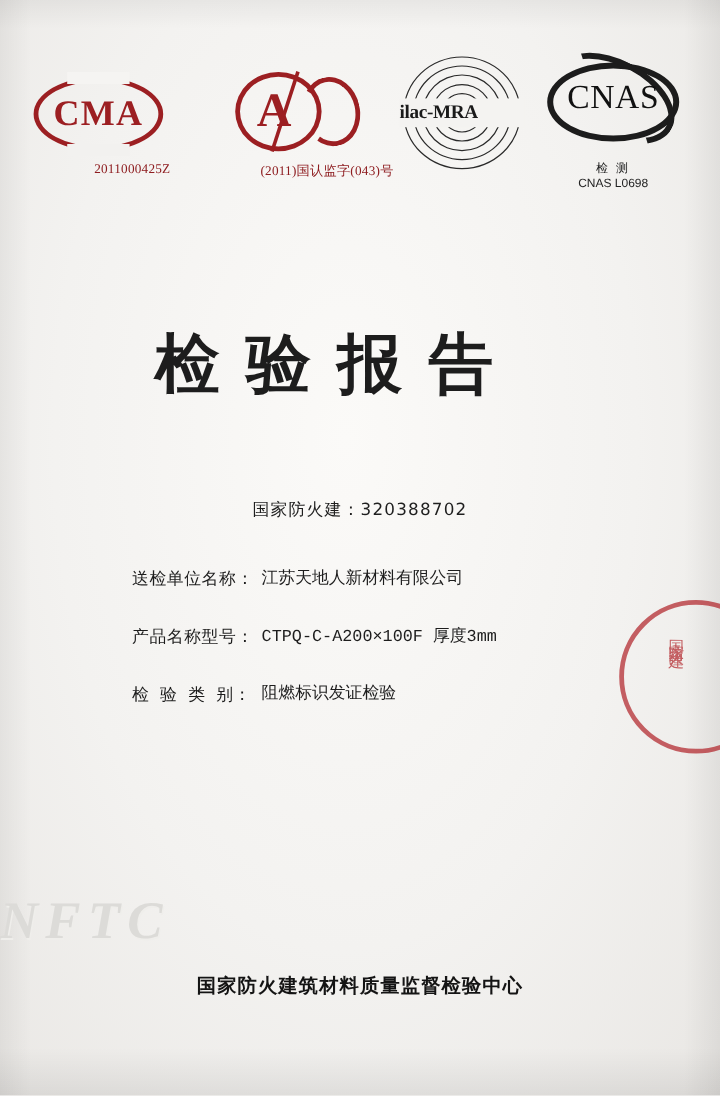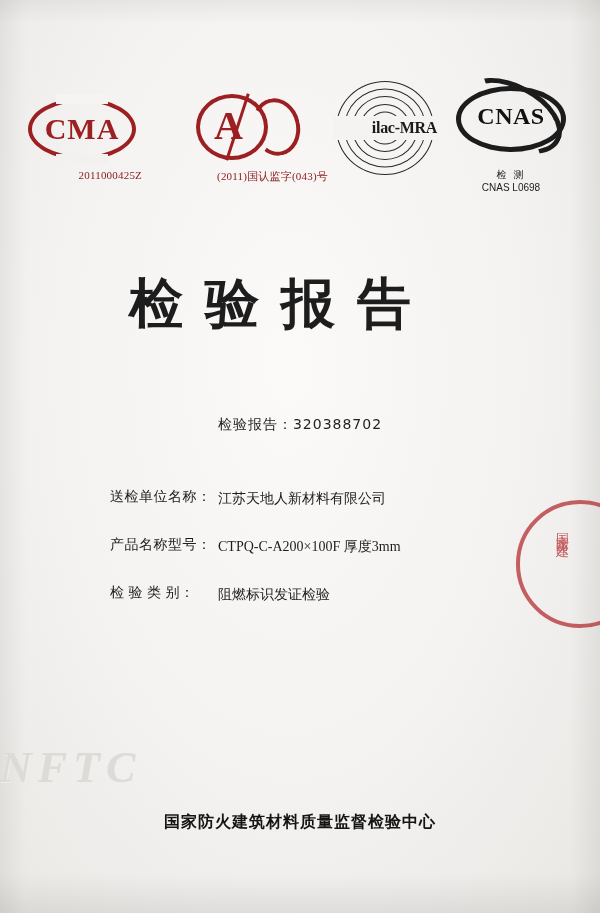--- a/index.html
+++ b/index.html
@@ -31,21 +31,21 @@
       linear-gradient(90deg, rgba(0,0,0,0.05) 0px, rgba(0,0,0,0) 26px),
       linear-gradient(270deg, rgba(0,0,0,0.06) 0px, rgba(0,0,0,0) 30px),
       linear-gradient(180deg, rgba(0,0,0,0.05) 0px, rgba(0,0,0,0) 24px),
       linear-gradient(0deg, rgba(0,0,0,0.07) 0px, rgba(0,0,0,0) 40px);
     pointer-events: none;
   }
 
   
   .logo-row {
     position: absolute;
-    top: 80px;
+    top: 46px;
     left: 0;
     width: 600px;
     height: 125px;
   }
   .logo {
     position: absolute;
     text-align: center;
   }
 
   
@@ -164,21 +164,21 @@
   }
   .ilac-mark .band {
     position: absolute;
     left: 0;
     top: 36px;
     width: 104px;
     height: 24px;
     background: #f4f3f1;
     display: flex;
     align-items: center;
-    justify-content: flex-end;
+    justify-content: flex-start;
   }
   .ilac-mark .band span {
     font-family: "Liberation Serif", serif;
     font-weight: bold;
     font-size: 16px;
     color: #1a1a1a;
     letter-spacing: -0.3px;
   }
 
   
@@ -209,22 +209,22 @@
     box-sizing: border-box;
   }
   .cnas-mark .label {
     position: absolute;
     inset: 0;
     display: flex;
     align-items: center;
     justify-content: center;
     padding-bottom: 16px;
     font-family: "Liberation Serif", serif;
-    font-weight: bold;
-    font-size: 24px;
+    font-weight: normal;
+    font-size: 28px;
     color: #111;
     letter-spacing: 0.5px;
   }
   .cnas-caption {
     margin-top: 2px;
     font-family: "Liberation Sans", sans-serif;
     font-size: 10px;
     color: #222;
     line-height: 13px;
     white-space: nowrap;
@@ -259,26 +259,25 @@
     font-family: "DejaVu Sans", sans-serif;
   }
   .fields {
     position: absolute;
     top: 472px;
     left: 110px;
     width: 420px;
   }
   .field-row {
     display: flex;
-    align-items: flex-start;
+    align-items: center;
     margin-bottom: 26px;
-    font-family: Liberation Serif, serif;
+    font-family: Liberation Mono, monospace;
     font-size: 14px;
     color: #1d1d1d;
-    margin-top: 16px;
   }
   .field-label {
     width: 108px;
     flex: 0 0 108px;
     letter-spacing: 0.5px;
     white-space: nowrap;
   }
   .field-value {
     flex: 1;
     line-height: 22px;
@@ -391,21 +390,21 @@
         <div class="cn">检 测</div>
         <div>CNAS L0698</div>
       </div>
     </div>
 
   </div>
 
   <div class="doc-title">检验报告</div>
 
   <div class="report-no">
-    <span>检验报告：</span><span>320388702</span>
+    <span>国家防火建：</span><span>320388702</span>
   </div>
 
   <div class="fields">
 
     <div class="field-row">
       <div class="field-label">送检单位名称：</div>
       <div class="field-value">江苏天地人新材料有限公司</div>
     </div>
 
     <div class="field-row">

